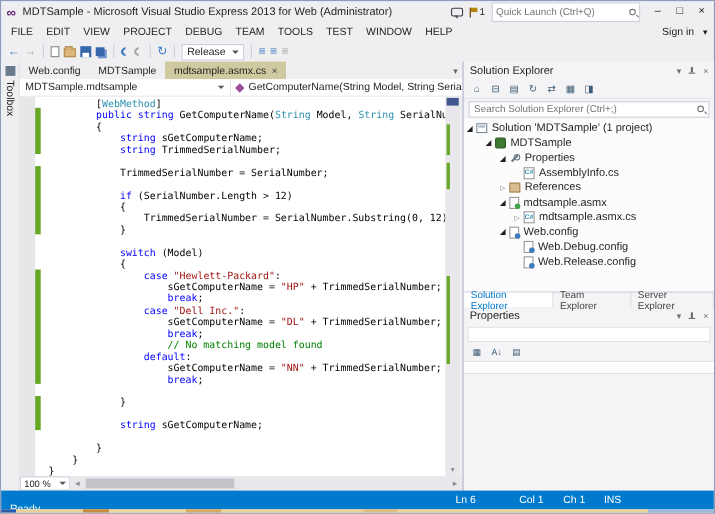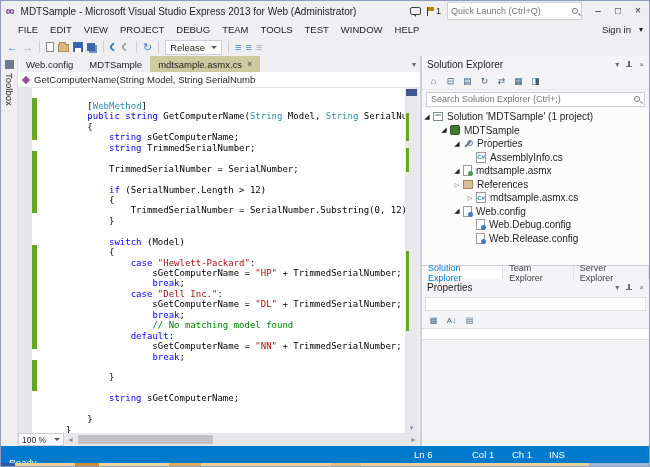--- a/index.html
+++ b/index.html
@@ -21,21 +21,21 @@
   .flag-icon{width:7px;height:9px;border-left:1px solid #5B2E00;position:relative;}
   .flag-icon::after{content:'';position:absolute;left:0;top:0;width:6px;height:4px;background:#B8860B;}
   .flag-count{font-size:9px;}
   .ql-wrap{display:flex;align-items:center;border:1px solid #CCCEDB;background:#fff;height:15px;padding:8px 3px;gap:3px;}
   .ql-input{border:0;outline:0;width:118px;font-size:9px;font-family:"Liberation Sans",sans-serif;color:#777;background:transparent;}
   .magnifier{width:6px;height:6px;border:1px solid #777;border-radius:50%;position:relative;flex:0 0 auto;}
   .magnifier::after{content:'';position:absolute;left:5px;top:5px;width:3px;height:1px;background:#777;transform:rotate(45deg);}
   .win-controls{display:flex;}
   .win-btn{width:20px;height:15px;text-align:center;line-height:14px;font-size:10px;color:#1E1E1E;}
   
-  .menubar{position:absolute;top:20px;left:0;right:0;height:17px;display:flex;align-items:center;padding-left:11px;font-size:9.5px;}
+  .menubar{position:absolute;top:20px;left:0;right:0;height:17px;display:flex;align-items:center;padding-left:3px;font-size:9.5px;}
   .menu-item{padding:2px 6px;}
   .menu-right{position:absolute;right:6px;top:0;height:17px;display:flex;align-items:center;gap:8px;}
   .chev{font-size:8px;color:#1E1E1E;}
   
   .toolbar{position:absolute;top:37px;left:0;right:0;height:18px;display:flex;align-items:center;padding-left:6px;gap:4px;}
   .tb-sep{width:1px;height:12px;background:#CCCEDB;margin:0 2px;}
   .tb-txticon{font-size:11px;line-height:1;}
   .blue{color:#3B7BBE;} .gray{color:#A6A6A6;}
   .tb-page{width:8px;height:10px;background:#fff;border:1px solid #888;}
   .tb-folder{width:11px;height:8px;background:#DCB67A;border:1px solid #B08D4F;position:relative;margin-top:2px;}
@@ -63,21 +63,21 @@
   .navbar{position:absolute;top:71px;left:17px;width:402px;height:16px;background:#fff;display:flex;border-bottom:1px solid #E3E5E8;}
   .nav-combo{display:flex;align-items:center;padding:0 5px;gap:5px;font-size:9.5px;border-right:1px solid #E3E5E8;overflow:hidden;white-space:nowrap;}
   .nav-combo .dd-arrow{margin-left:auto;flex:0 0 auto;}
   .nav-combo.left{width:192px;}
   .nav-combo.right{flex:1;border-right:0;}
   .method-icon{width:6px;height:6px;background:#9B4F96;transform:rotate(45deg);flex:0 0 auto;}
   .code-wrap{position:absolute;top:87px;left:17px;width:387px;height:345px;background:#fff;overflow:hidden;}
   .gutter{position:absolute;left:0;top:0;width:14px;height:100%;background:#E6E7E8;}
   .change-bars{position:absolute;left:14px;top:0;width:5px;height:100%;}
   .change-bar{position:absolute;left:0;width:5px;background:var(--chg);}
-  .code-lines{position:absolute;left:26px;top:13px;right:0;font-family:"DejaVu Sans Mono",monospace;font-size:9px;line-height:10.45px;}
+  .code-lines{position:absolute;left:26px;top:2px;right:0;font-family:"DejaVu Sans Mono",monospace;font-size:9px;line-height:10.45px;}
   .code-line{height:10.45px;white-space:pre;}
   .tok-k{color:var(--kw);} .tok-t{color:var(--ty);} .tok-s{color:var(--str);} .tok-c{color:var(--com);} .tok-p{color:#000;}
   .vscroll{position:absolute;top:87px;left:404px;width:13px;height:345px;background:#E8E8EC;}
   .vs-arrow{position:absolute;left:0;width:13px;height:11px;color:#868999;font-size:7px;text-align:center;line-height:11px;}
   .vs-arrow.down{bottom:0;}
   .caret-marker{position:absolute;top:1px;left:1px;width:11px;height:7px;background:#40568D;}
   .sb-mark{position:absolute;left:1px;width:3px;background:var(--chg);}
   .editor-bottom{position:absolute;top:432px;left:17px;width:402px;height:13px;background:#EFEFF2;display:flex;align-items:center;}
   .zoom-combo{width:46px;height:13px;background:#fff;border:1px solid #CCCEDB;font-size:8.5px;display:flex;align-items:center;justify-content:space-between;padding:0 3px;flex:0 0 auto;}
   .hscroll{flex:1;position:relative;height:13px;background:#E8E8EC;}
@@ -221,20 +221,24 @@
         </div>
         <div class="tab active">
           <span>mdtsample.asmx.cs</span>
           <span class="tab-close">×</span>
         </div>
       </div>
     <span class="tabstrip-chev">▾</span>
   </div>
 
   <div class="navbar">
+    <div class="nav-combo left">
+      <span>MDTSample.mdtsample</span>
+      <span class="dd-arrow"></span>
+    </div>
     <div class="nav-combo right">
       <span class="method-icon"></span>
       <span>GetComputerName(String Model, String SerialNumb</span>
 
     </div>
   </div>
 
   <div class="code-wrap">
     <div class="gutter"></div>
     <div class="change-bars" id="change-bars">
@@ -341,28 +345,28 @@
           <span class="expander expanded">◢</span>
           <span class="tree-icon icon-properties"></span>
           <span class="tree-label">Properties</span>
         </div>
         <div class="tree-row" style="padding-left: 43px;">
           <span class="expander none"></span>
           <span class="tree-icon icon-cs">C#</span>
           <span class="tree-label">AssemblyInfo.cs</span>
         </div>
         <div class="tree-row" style="padding-left: 30px;">
+          <span class="expander collapsed">▷</span>
+          <span class="tree-icon icon-references"></span>
+          <span class="tree-label">References</span>
+        </div>
+        <div class="tree-row" style="padding-left: 30px;">
           <span class="expander expanded">◢</span>
           <span class="tree-icon icon-asmx"></span>
           <span class="tree-label">mdtsample.asmx</span>
-        </div>
-        <div class="tree-row" style="padding-left: 30px;">
-          <span class="expander collapsed">▷</span>
-          <span class="tree-icon icon-references"></span>
-          <span class="tree-label">References</span>
         </div>
         <div class="tree-row" style="padding-left: 43px;">
           <span class="expander collapsed">▷</span>
           <span class="tree-icon icon-cs">C#</span>
           <span class="tree-label">mdtsample.asmx.cs</span>
         </div>
         <div class="tree-row" style="padding-left: 30px;">
           <span class="expander expanded">◢</span>
           <span class="tree-icon icon-config"></span>
           <span class="tree-label">Web.config</span>

